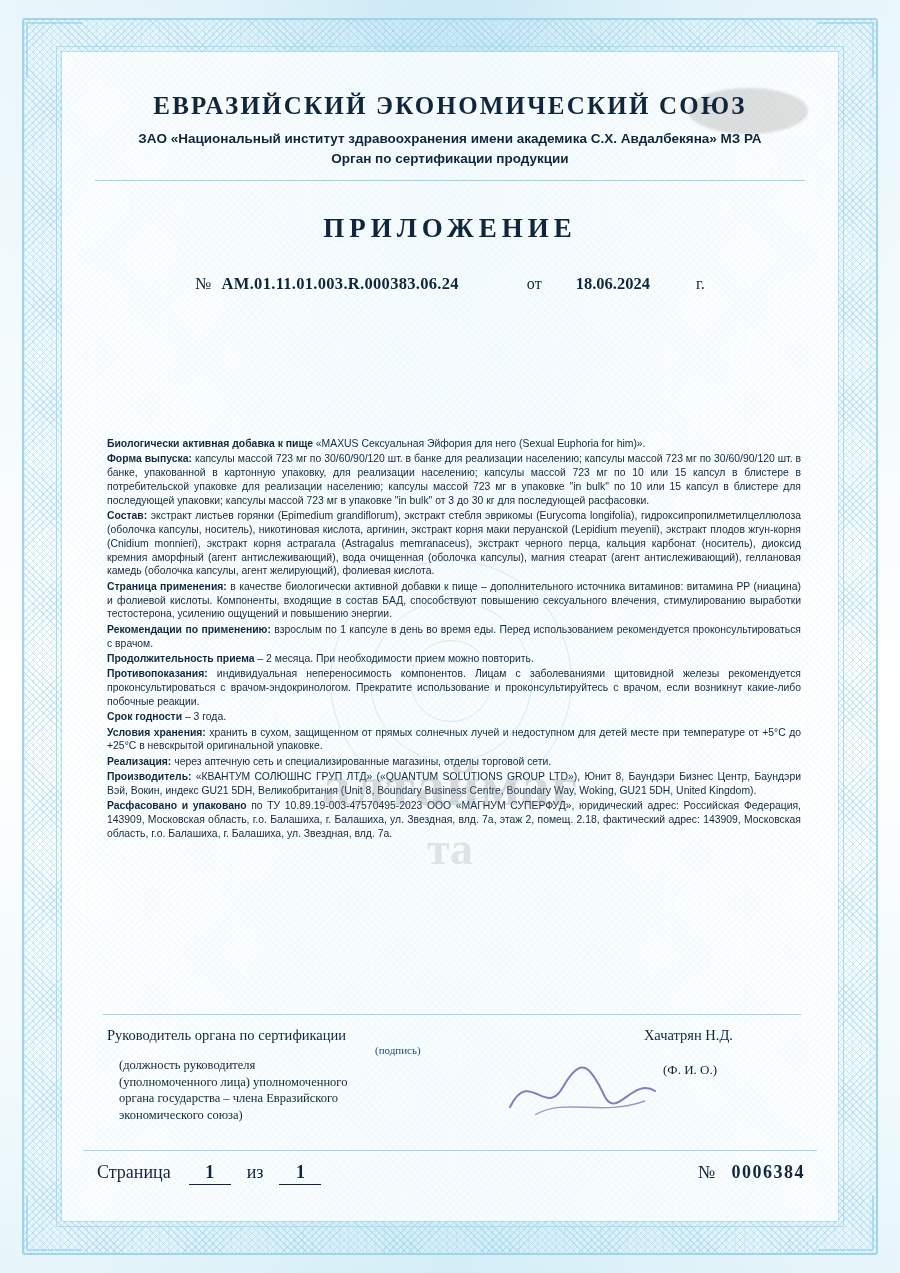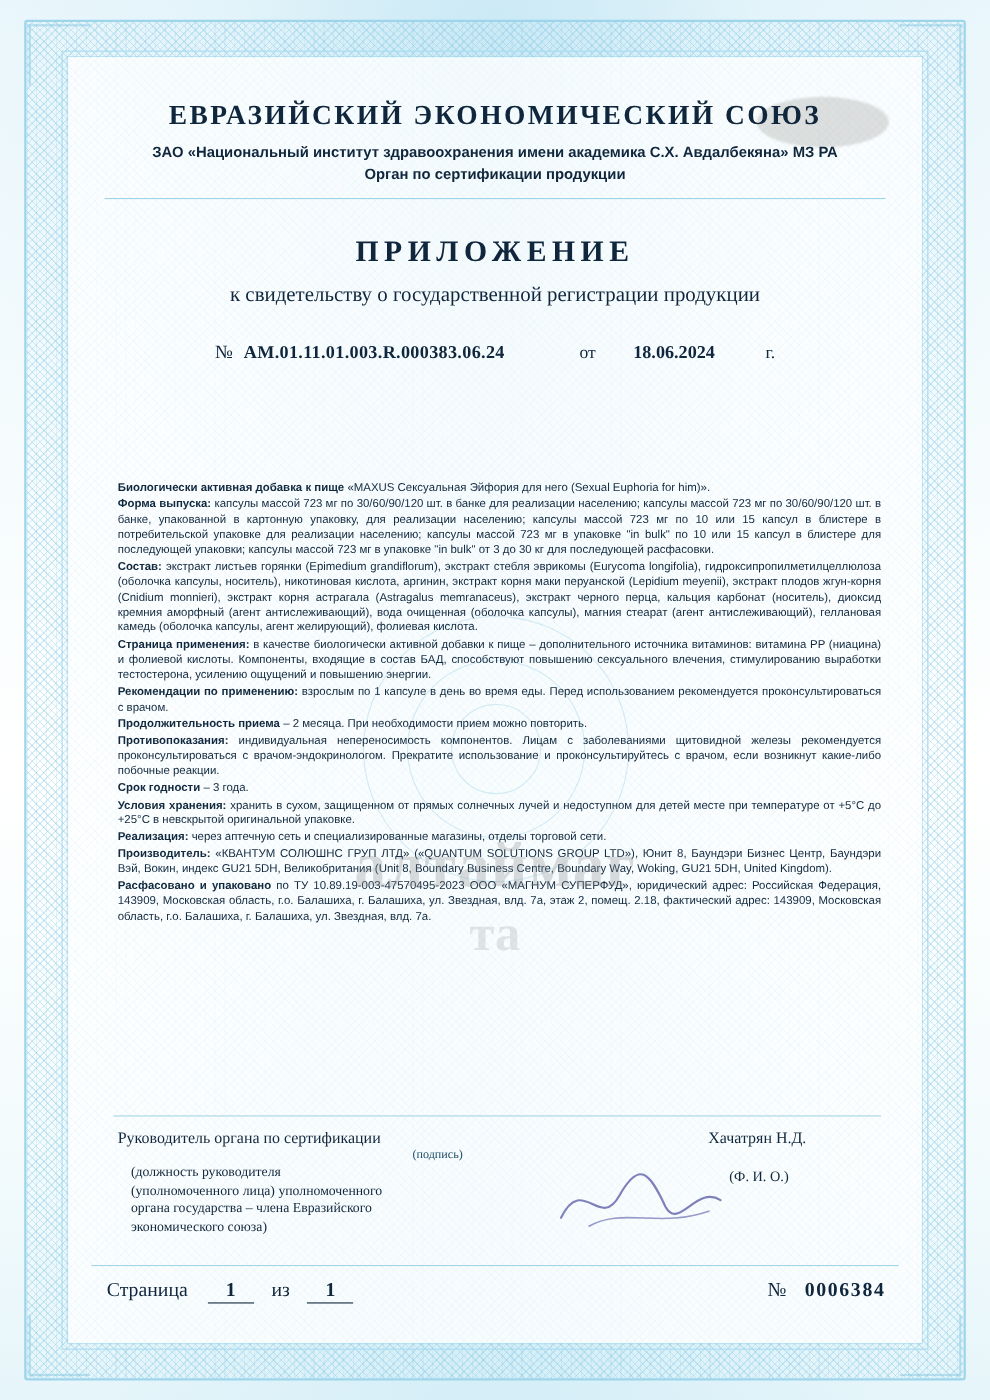--- a/index.html
+++ b/index.html
@@ -346,21 +346,20 @@
 
   <div class="content">
 
     <div class="eaeu-title">ЕВРАЗИЙСКИЙ  ЭКОНОМИЧЕСКИЙ  СОЮЗ</div>
     <div class="org-line">ЗАО «Национальный институт здравоохранения имени академика С.Х. Авдалбекяна» МЗ РА</div>
     <div class="org-line2">Орган по сертификации продукции</div>
 
     <div class="rule"></div>
 
     <div class="doc-title">ПРИЛОЖЕНИЕ</div>
-    <div class="doc-sub">к свидетельству о государственной регистрации продукции</div>
 
     <div class="numrow">
       <span class="lbl-no">№</span>
       <span class="regnum">AM.01.11.01.003.R.000383.06.24</span>
       <span class="lbl-ot">от</span>
       <span class="date">18.06.2024</span>
       <span class="lbl-g">г.</span>
     </div>
 
     <div class="body-block">

